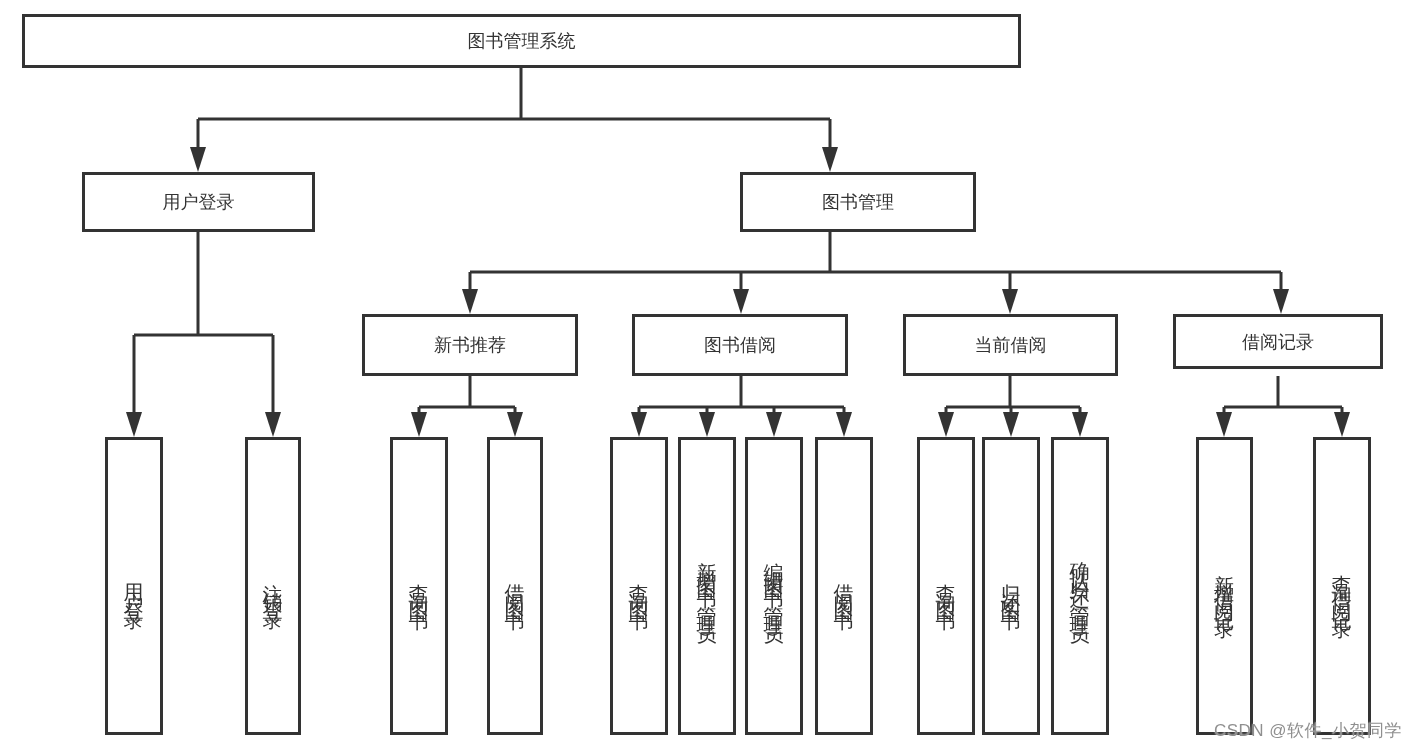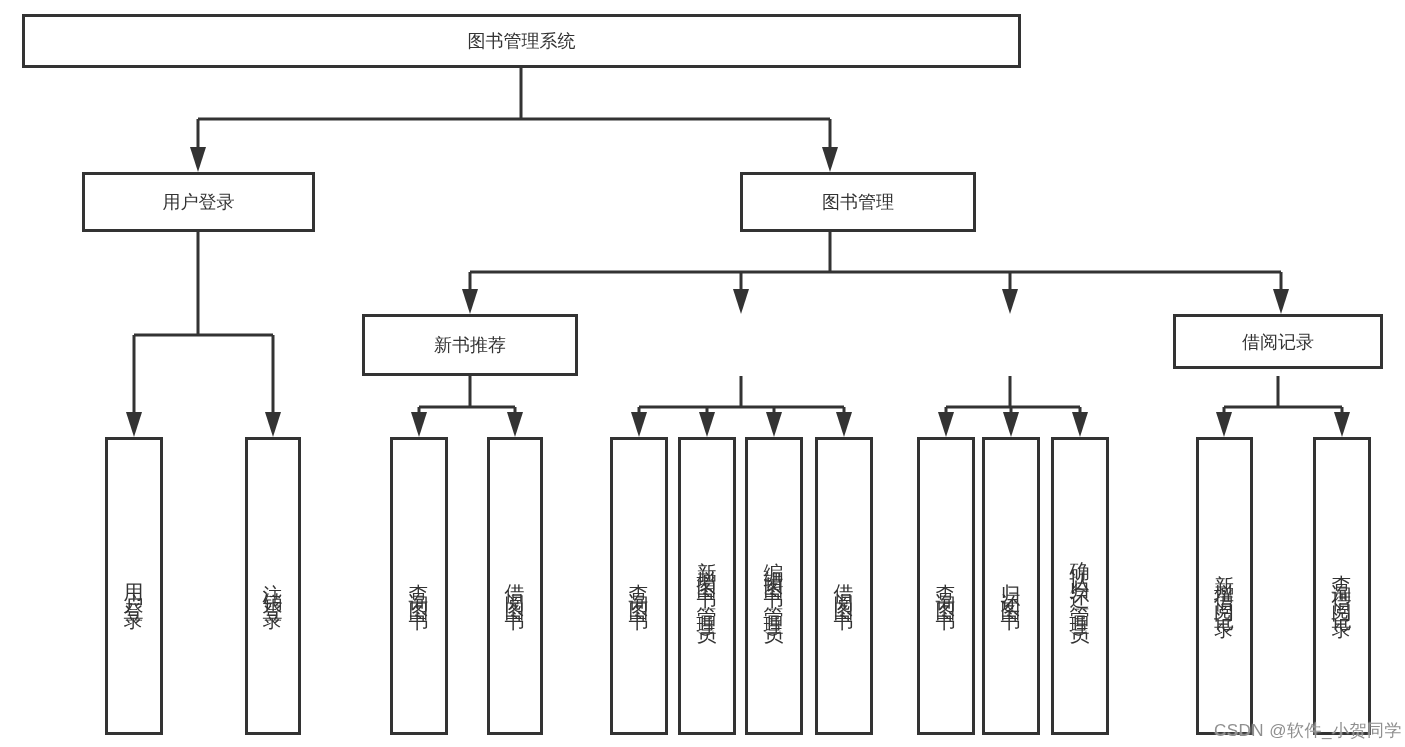--- a/index.html
+++ b/index.html
@@ -101,20 +101,26 @@
   <div class="box" style="left:82px;top:172px;width:233px;height:60px;">
     <span>用户登录</span>
   </div>
   <div class="box" style="left:712px;top:172px;width:236px;height:60px;margin-left:28px;">
     <span>图书管理</span>
   </div>
 
   <div class="box" style="left:362px;top:314px;width:216px;height:62px;">
     <span>新书推荐</span>
   </div>
+  <div class="box" style="left:632px;top:314px;width:216px;height:62px;">
+    <span>图书借阅</span>
+  </div>
+  <div class="box" style="left:903px;top:314px;width:215px;height:62px;">
+    <span>当前借阅</span>
+  </div>
   <div class="box" style="left:1173px;top:314px;width:210px;height:55px;">
     <span>借阅记录</span>
   </div>
 
   <div class="box leaf" style="left:105px;top:437px;width:58px;height:298px;">
     <span class="vtext">用户登录</span>
   </div>
   <div class="box leaf" style="left:245px;top:437px;width:56px;height:298px;">
     <span class="vtext">注销登录</span>
   </div>

